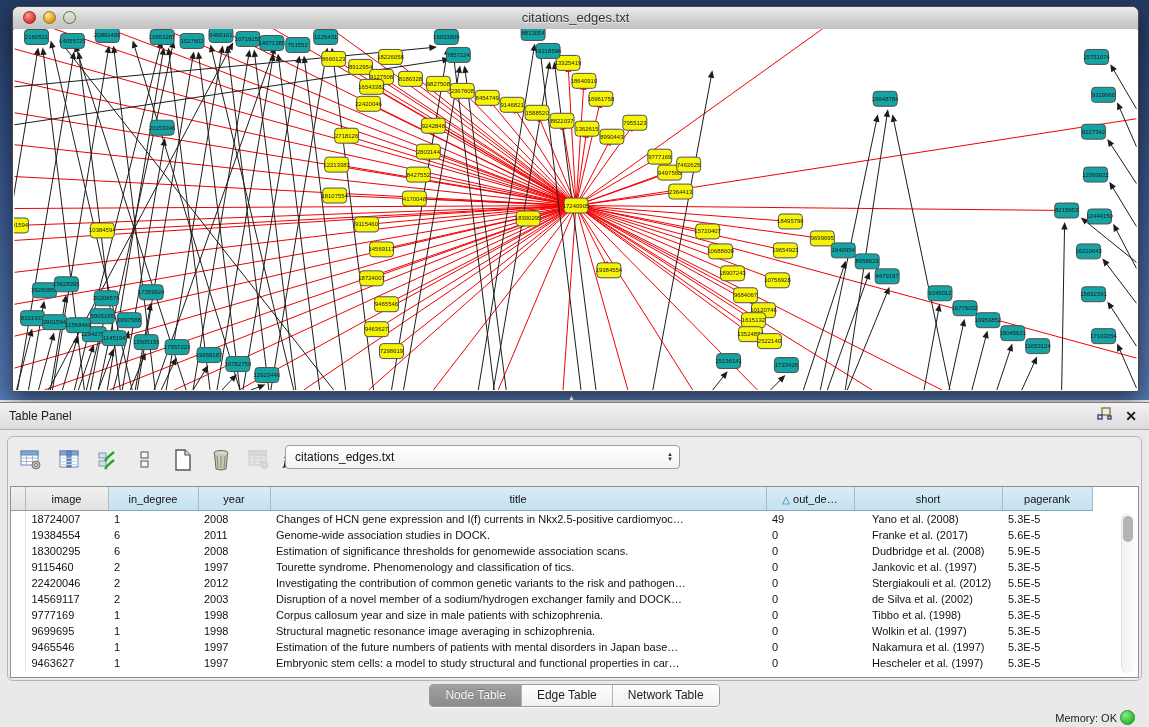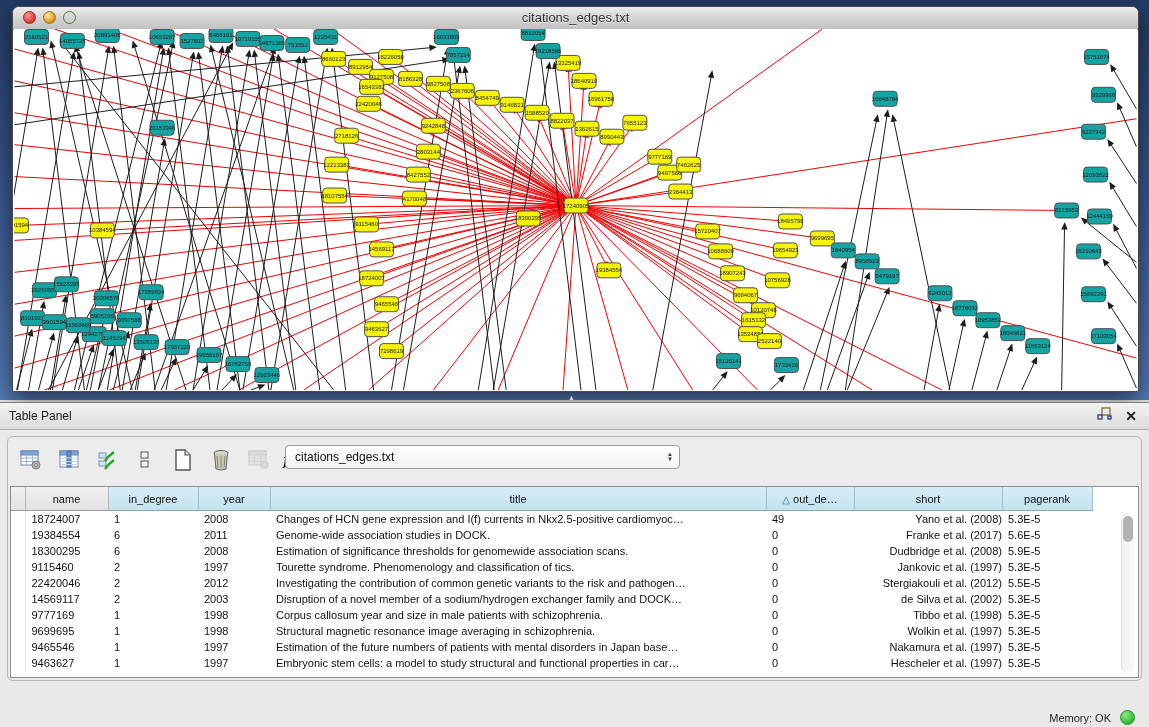--- a/index.html
+++ b/index.html
@@ -79,39 +79,39 @@
   table.data{border-collapse:collapse;table-layout:fixed;width:1081px;font-size:11px;color:#111;}
   table.data th{
     height:21px;font-weight:normal;text-align:center;
     background:linear-gradient(#d7ecf6,#c3e2f0);
     border-right:1px solid #9fbecd;border-bottom:1px solid #8aa9b8;
     overflow:hidden;white-space:nowrap;
   }
   table.data th.gutter,table.data th.plain{background:linear-gradient(#f0f0f0,#e2e2e2);border-right:1px solid #b9b9b9;border-bottom:1px solid #9a9a9a;}
   table.data td{height:16px;padding:0 0 0 6px;white-space:nowrap;overflow:hidden;border:none;}
   table.data td.gutter{border-right:1px solid #e3e3e3;padding:0;}
-  table.data td.c-short{text-align:right;padding-left:18px;}
+  table.data td.c-short{text-align:left;padding-left:18px;}
   .sort-tri{color:#2e6f92;font-size:10px;margin-right:3px;}
   .vscroll{
     position:absolute;right:3px;top:26px;bottom:4px;width:13px;
     background:linear-gradient(90deg,#f2f2f2,#fbfbfb);border-left:1px solid #e0e0e0;border-radius:7px;
   }
   .vscroll .thumb{position:absolute;left:1px;top:3px;width:10px;height:26px;background:#b3b3b3;border-radius:6px;}
   
   .tabs-row{position:absolute;left:0;right:0;top:281px;display:flex;justify-content:center;}
   .segmented{display:flex;border:1px solid #9b9b9b;border-radius:4px;overflow:hidden;box-shadow:0 1px 0 rgba(255,255,255,.8);}
   .segment{
     padding:3px 15px 4px;font-size:12px;color:#222;background:linear-gradient(#fefefe,#f1f1f1);
     border-right:1px solid #b5b5b5;cursor:default;
   }
   .segment:last-child{border-right:none;}
   .segment.active{background:linear-gradient(#a0a0a0,#8a8a8a);color:#f5f5f5;text-shadow:0 -1px 0 rgba(0,0,0,.25);}
   
   .status-bar{position:absolute;left:0;right:0;bottom:0;height:24px;}
-  .memory{position:absolute;right:14px;bottom:5px;display:flex;align-items:center;gap:9px;font-size:11px;color:#222;}
+  .memory{position:absolute;right:14px;bottom:5px;display:flex;align-items:center;gap:3px;font-size:11px;color:#222;}
   .memory-dot{width:13px;height:13px;border-radius:50%;background:radial-gradient(circle at 35% 30%,#8ae88a,#35c135 65%,#229522);border:1px solid #2a8a2a;}
 </style>
 </head>
 <body>
 
 <div id="network-area">
   <div id="mac-window">
     <div class="titlebar">
       <div class="lights">
         <div class="light red"></div>
@@ -724,21 +724,21 @@
             <col style="width: 90px;">
             <col style="width: 72px;">
             <col style="width: 496px;">
             <col style="width: 88px;">
             <col style="width: 148px;">
             <col style="width: 90px;">
           </colgroup>
         <thead>
             <tr>
               <th class="gutter"></th>
-              <th class="plain">name</th>
+              <th class="plain">image</th>
               <th>in_degree</th>
               <th>year</th>
               <th>title</th>
               <th><span class="sort-tri">△</span>out_de…</th>
               <th>short</th>
               <th>pagerank</th>
             </tr>
           </thead>
         <tbody>
             <tr>
@@ -842,20 +842,27 @@
               <td class="c-pagerank">5.3E-5</td>
             </tr>
           </tbody>
       </table>
       <div class="vscroll">
         <div class="thumb"></div>
       </div>
     </div>
   </div>
 
+  <div class="tabs-row">
+    <div class="segmented">
+        <div class="segment active">Node Table</div>
+        <div class="segment">Edge Table</div>
+        <div class="segment">Network Table</div>
+      </div>
+  </div>
 
   <div class="status-bar">
     <div class="memory">
       <span>Memory: OK</span>
       <span class="memory-dot"></span>
     </div>
   </div>
 </div>
 
 </body></html>

